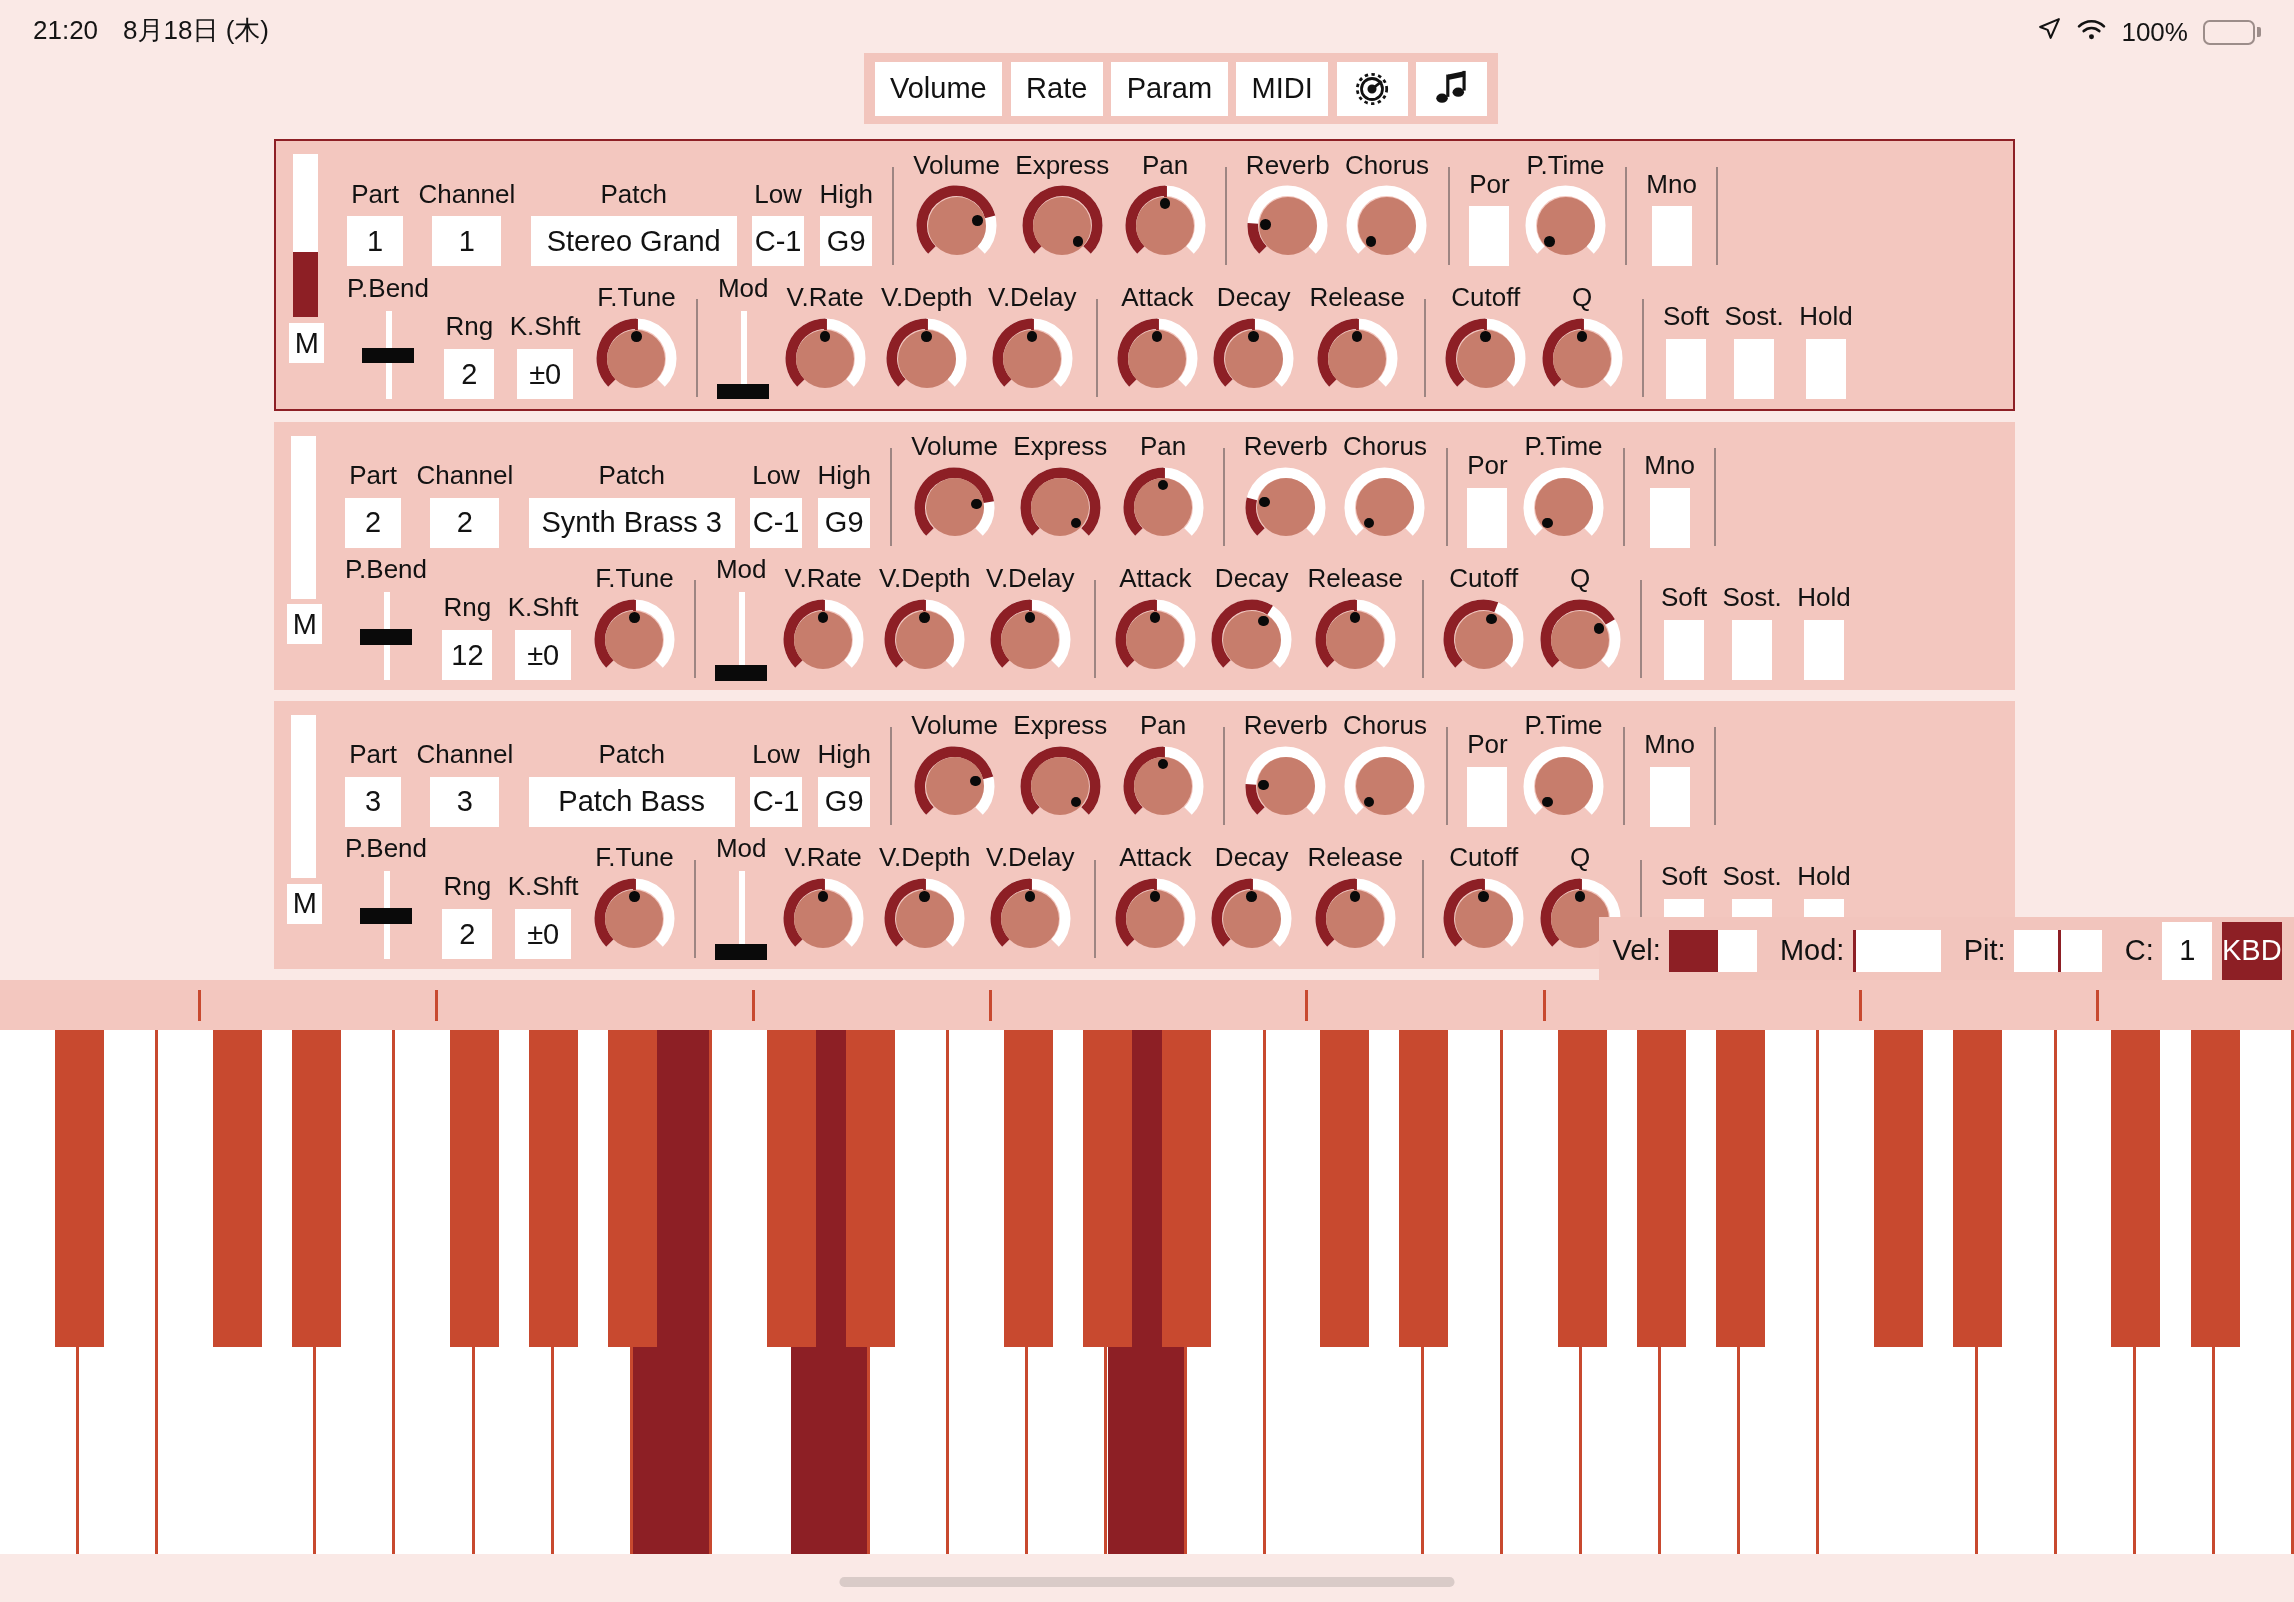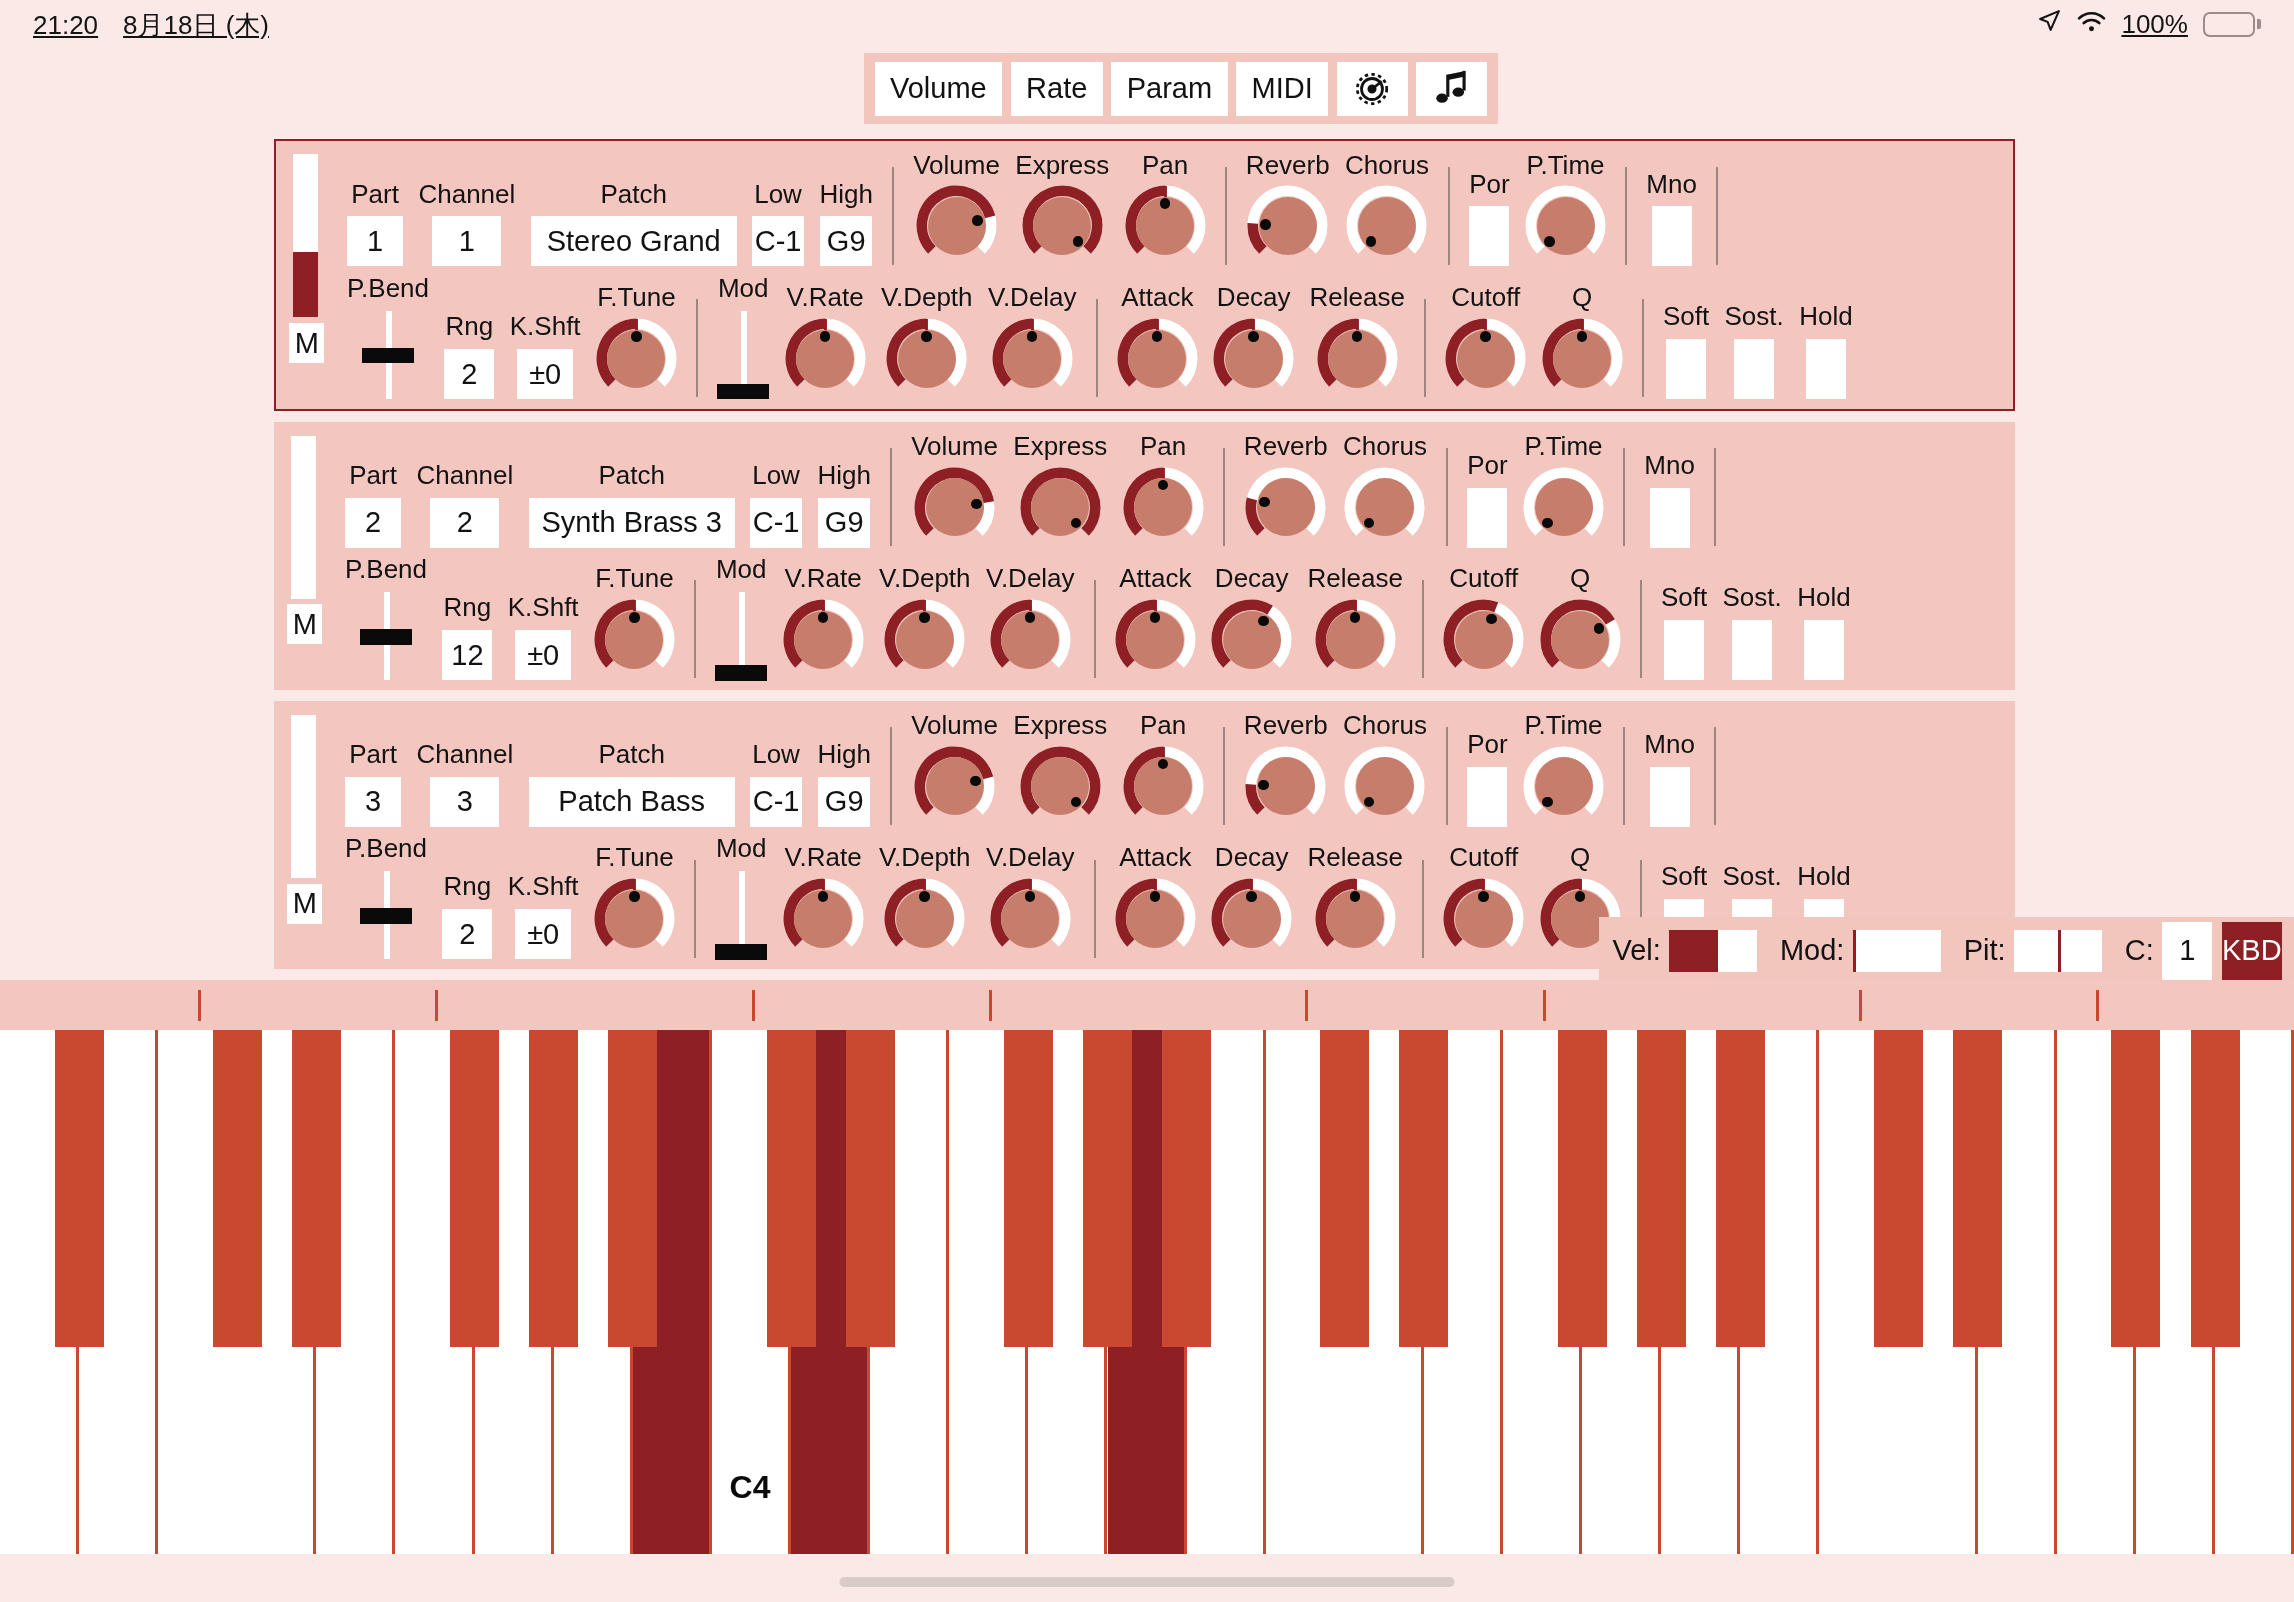--- a/index.html
+++ b/index.html
@@ -5,22 +5,22 @@
   * { box-sizing: border-box; margin:0; padding:0; }
   html,body { width:2294px; height:1602px; overflow:hidden; }
   body {
     background:#fae9e6;
     font-family:"Liberation Sans", sans-serif;
     position:relative;
   }
   
   .statusbar{
     position:absolute; top:0; left:0; width:2294px; height:48px;
-    display:flex; align-items:flex-start; justify-content:space-between;
-    padding:8px 33px; color:#141414; font-size:26px;text-decoration:underline;
+    display:flex; align-items:flex-end; justify-content:space-between;
+    padding:0 33px; color:#141414; font-size:26px;
   }
   .sb-left{ display:flex; align-items:center; gap:25px; }
   .sb-right{ display:flex; align-items:center; gap:15.4px; }
   .sb-batt-pct{ font-size:26px; }
   .batt-shell{ width:52px; height:25px; border:2.9px solid #9c8d8a; border-radius:6.7px; padding:1.9px; }
   .batt-fill{ width:100%; height:100%; background:#050505; border-radius:2.9px; }
   .batt-nub{ width:3.8px; height:9.6px; background:#9c8d8a; border-radius:0 1.9px 1.9px 0; margin-left:1.9px; }
 
   
   .toolbar{
@@ -1003,23 +1003,20 @@
     </div>
   <div class="keys">
       <div class="wk" style="left: 0px; width: 79px;"></div>
       <div class="wk" style="left: 79px; width: 79px;"></div>
       <div class="wk" style="left: 237px; width: 79px;"></div>
       <div class="wk" style="left: 316px; width: 79px;"></div>
       <div class="wk" style="left: 396px; width: 79px;"></div>
       <div class="wk" style="left: 475px; width: 79px;"></div>
       <div class="wk" style="left: 554px; width: 79px;"></div>
       <div class="wk on" style="left: 633px; width: 79px;"></div>
-      <div class="wk" style="left: 712px; width: 79px;">
-        <div class="name">C4</div>
-      </div>
       <div class="wk on" style="left: 791px; width: 79px;"></div>
       <div class="wk" style="left: 870px; width: 79px;"></div>
       <div class="wk" style="left: 949px; width: 79px;"></div>
       <div class="wk" style="left: 1028px; width: 79px;"></div>
       <div class="wk on" style="left: 1108px; width: 79px;"></div>
       <div class="wk" style="left: 1187px; width: 79px;"></div>
       <div class="wk" style="left: 1345px; width: 79px;"></div>
       <div class="wk" style="left: 1424px; width: 79px;"></div>
       <div class="wk" style="left: 1503px; width: 79px;"></div>
       <div class="wk" style="left: 1582px; width: 79px;"></div>

